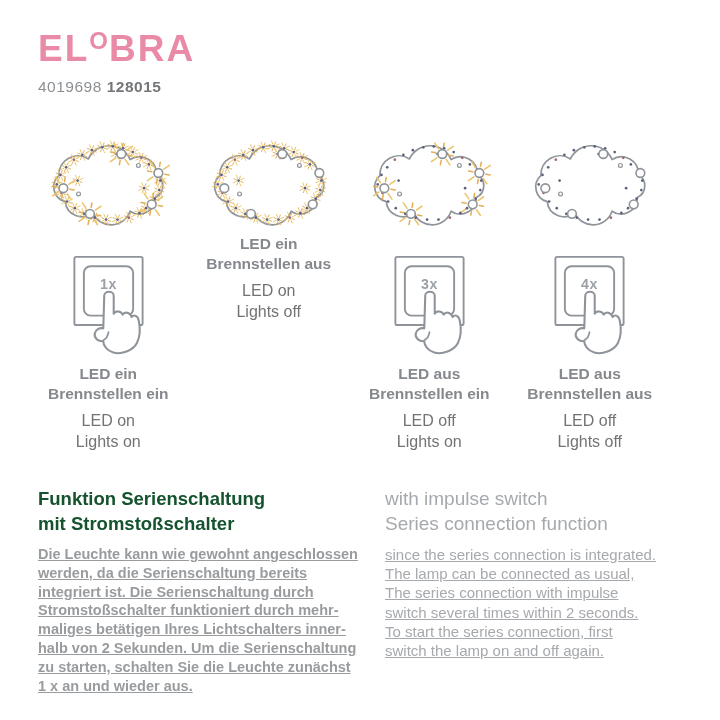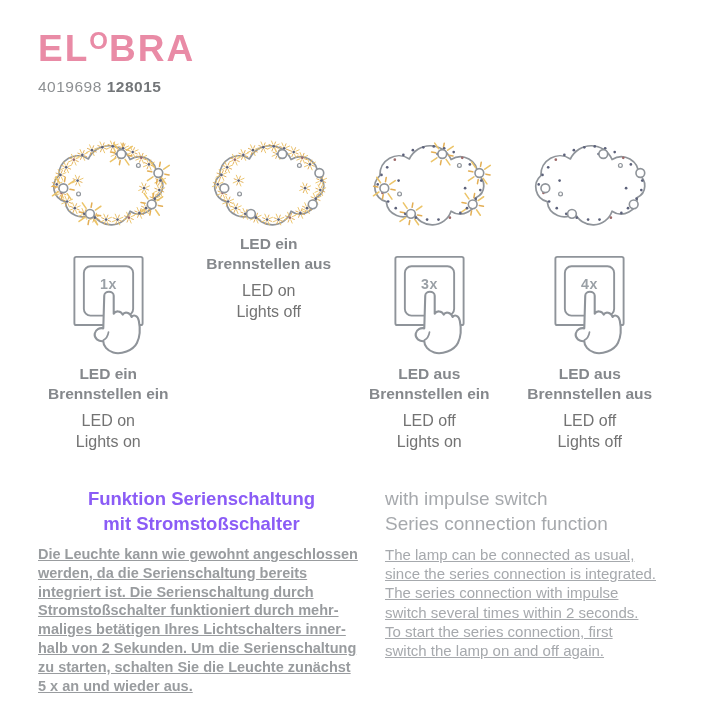--- a/index.html
+++ b/index.html
@@ -19,21 +19,21 @@
   .cloud-slot{height:104px;display:flex;align-items:center;justify-content:center;}
   .switch-slot{margin-top:20px;height:110px;}
   .labels{text-align:center;}
   .lab-de{font-size:15.5px;line-height:20px;font-weight:700;color:#85888c;}
   .lab-en{margin-top:7px;font-size:16px;line-height:20.5px;color:#737373;}
 
   
   .bottom{display:flex;gap:20px;margin:34px 28px 0 38px;}
   .col-de{width:346px;}
   .col-en{flex:1;}
-  .h-de{font-size:18.5px;line-height:25px;font-weight:700;color:#8b5cf6;text-align:center;}
+  .h-de{font-size:18.5px;line-height:25px;font-weight:700;color:#14532d;}
   .h-en{font-size:19px;line-height:25px;font-weight:400;color:#a6a9ad;}
   .b-de{margin-top:9px;font-size:14.5px;line-height:18.8px;font-weight:600;color:#999c9f;}
   .b-en{margin-top:9px;font-size:15px;line-height:19.2px;font-weight:400;color:#a6a9ad;}
   .b-de div,.b-en div{white-space:nowrap;text-decoration:underline;}
 </style>
 </head>
 <body>
 
 <div class="sheet">
 
@@ -809,31 +809,31 @@
         <div>mit Stromstoßschalter</div>
       </div>
       <div class="b-de">
         <div>Die Leuchte kann wie gewohnt angeschlossen</div>
         <div>werden, da die Serienschaltung bereits</div>
         <div>integriert ist. Die Serienschaltung durch</div>
         <div>Stromstoßschalter funktioniert durch mehr-</div>
         <div>maliges betätigen Ihres Lichtschalters inner-</div>
         <div>halb von 2 Sekunden. Um die Serienschaltung</div>
         <div>zu starten, schalten Sie die Leuchte zunächst</div>
-        <div>5 x an und wieder aus.</div>
+        <div>1 x an und wieder aus.</div>
       </div>
     </div>
     <div class="col-en">
       <div class="h-en">
         <div>with impulse switch</div>
         <div>Series connection function</div>
       </div>
       <div class="b-en">
+        <div>since the series connection is integrated.</div>
         <div>The lamp can be connected as usual,</div>
-        <div>since the series connection is integrated.</div>
         <div>The series connection with impulse</div>
         <div>switch several times within 2 seconds.</div>
         <div>To start the series connection, first</div>
         <div>switch the lamp on and off again.</div>
       </div>
     </div>
   </div>
 
 </div>
 

